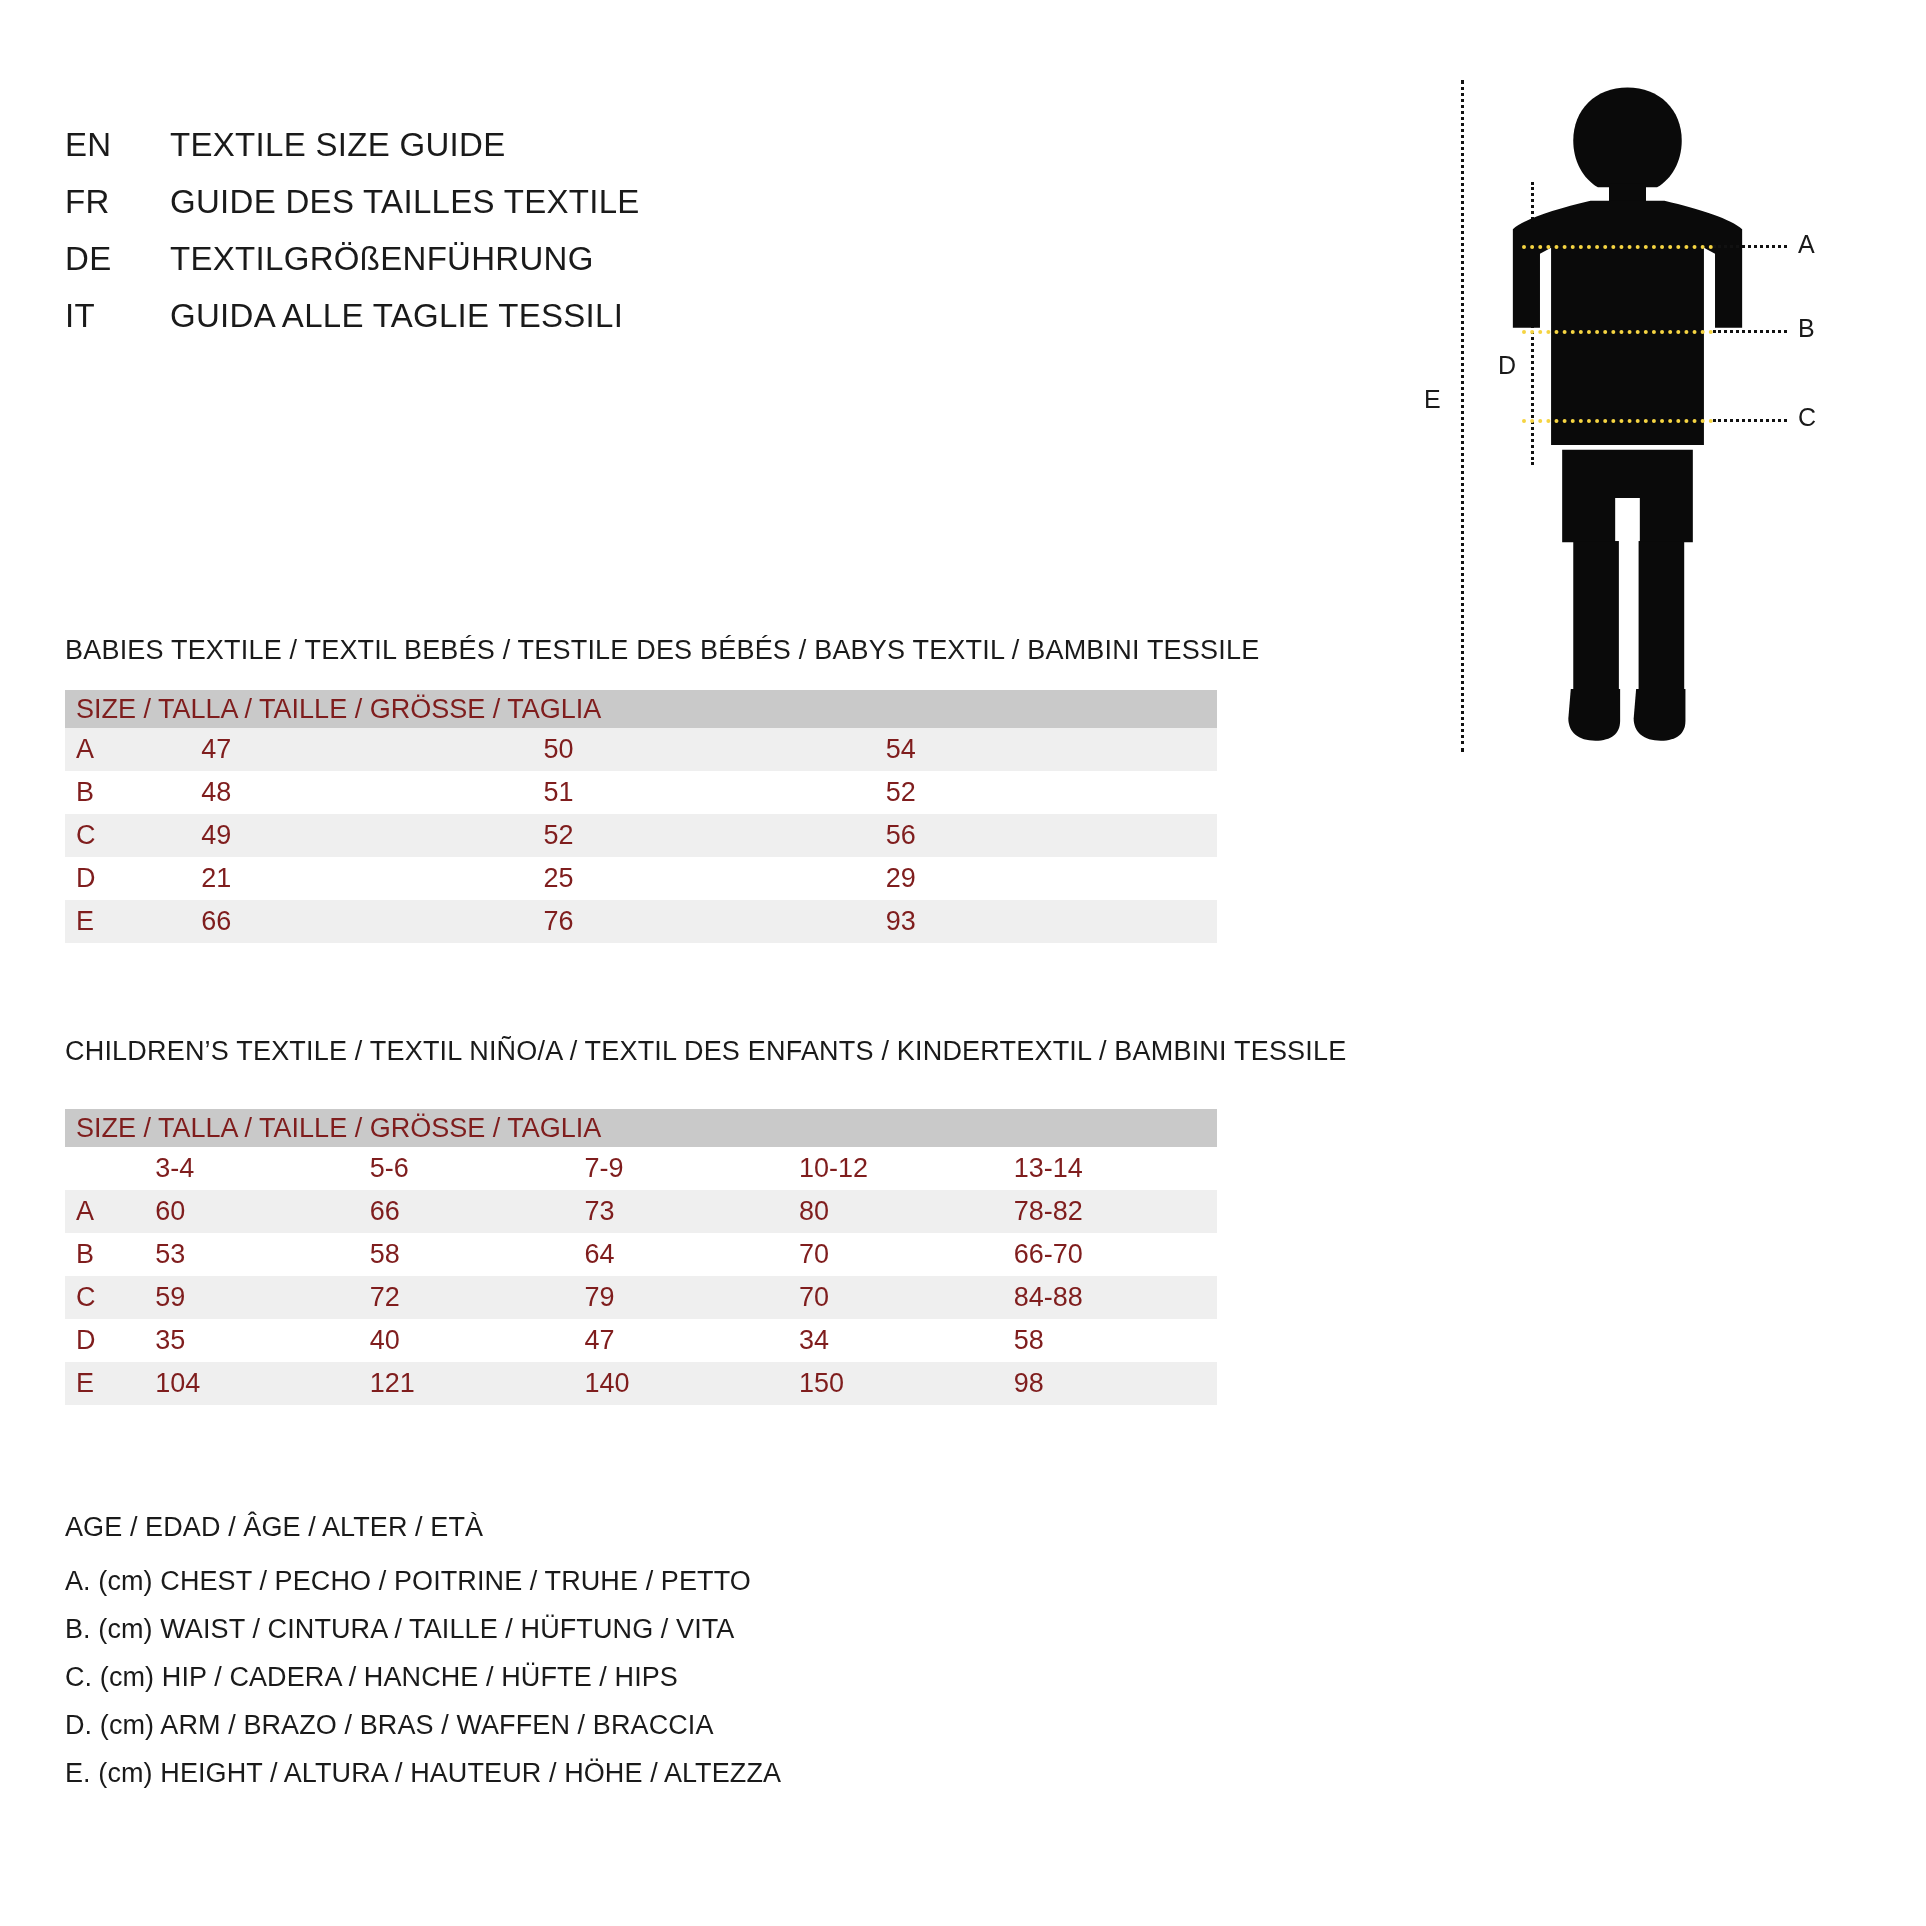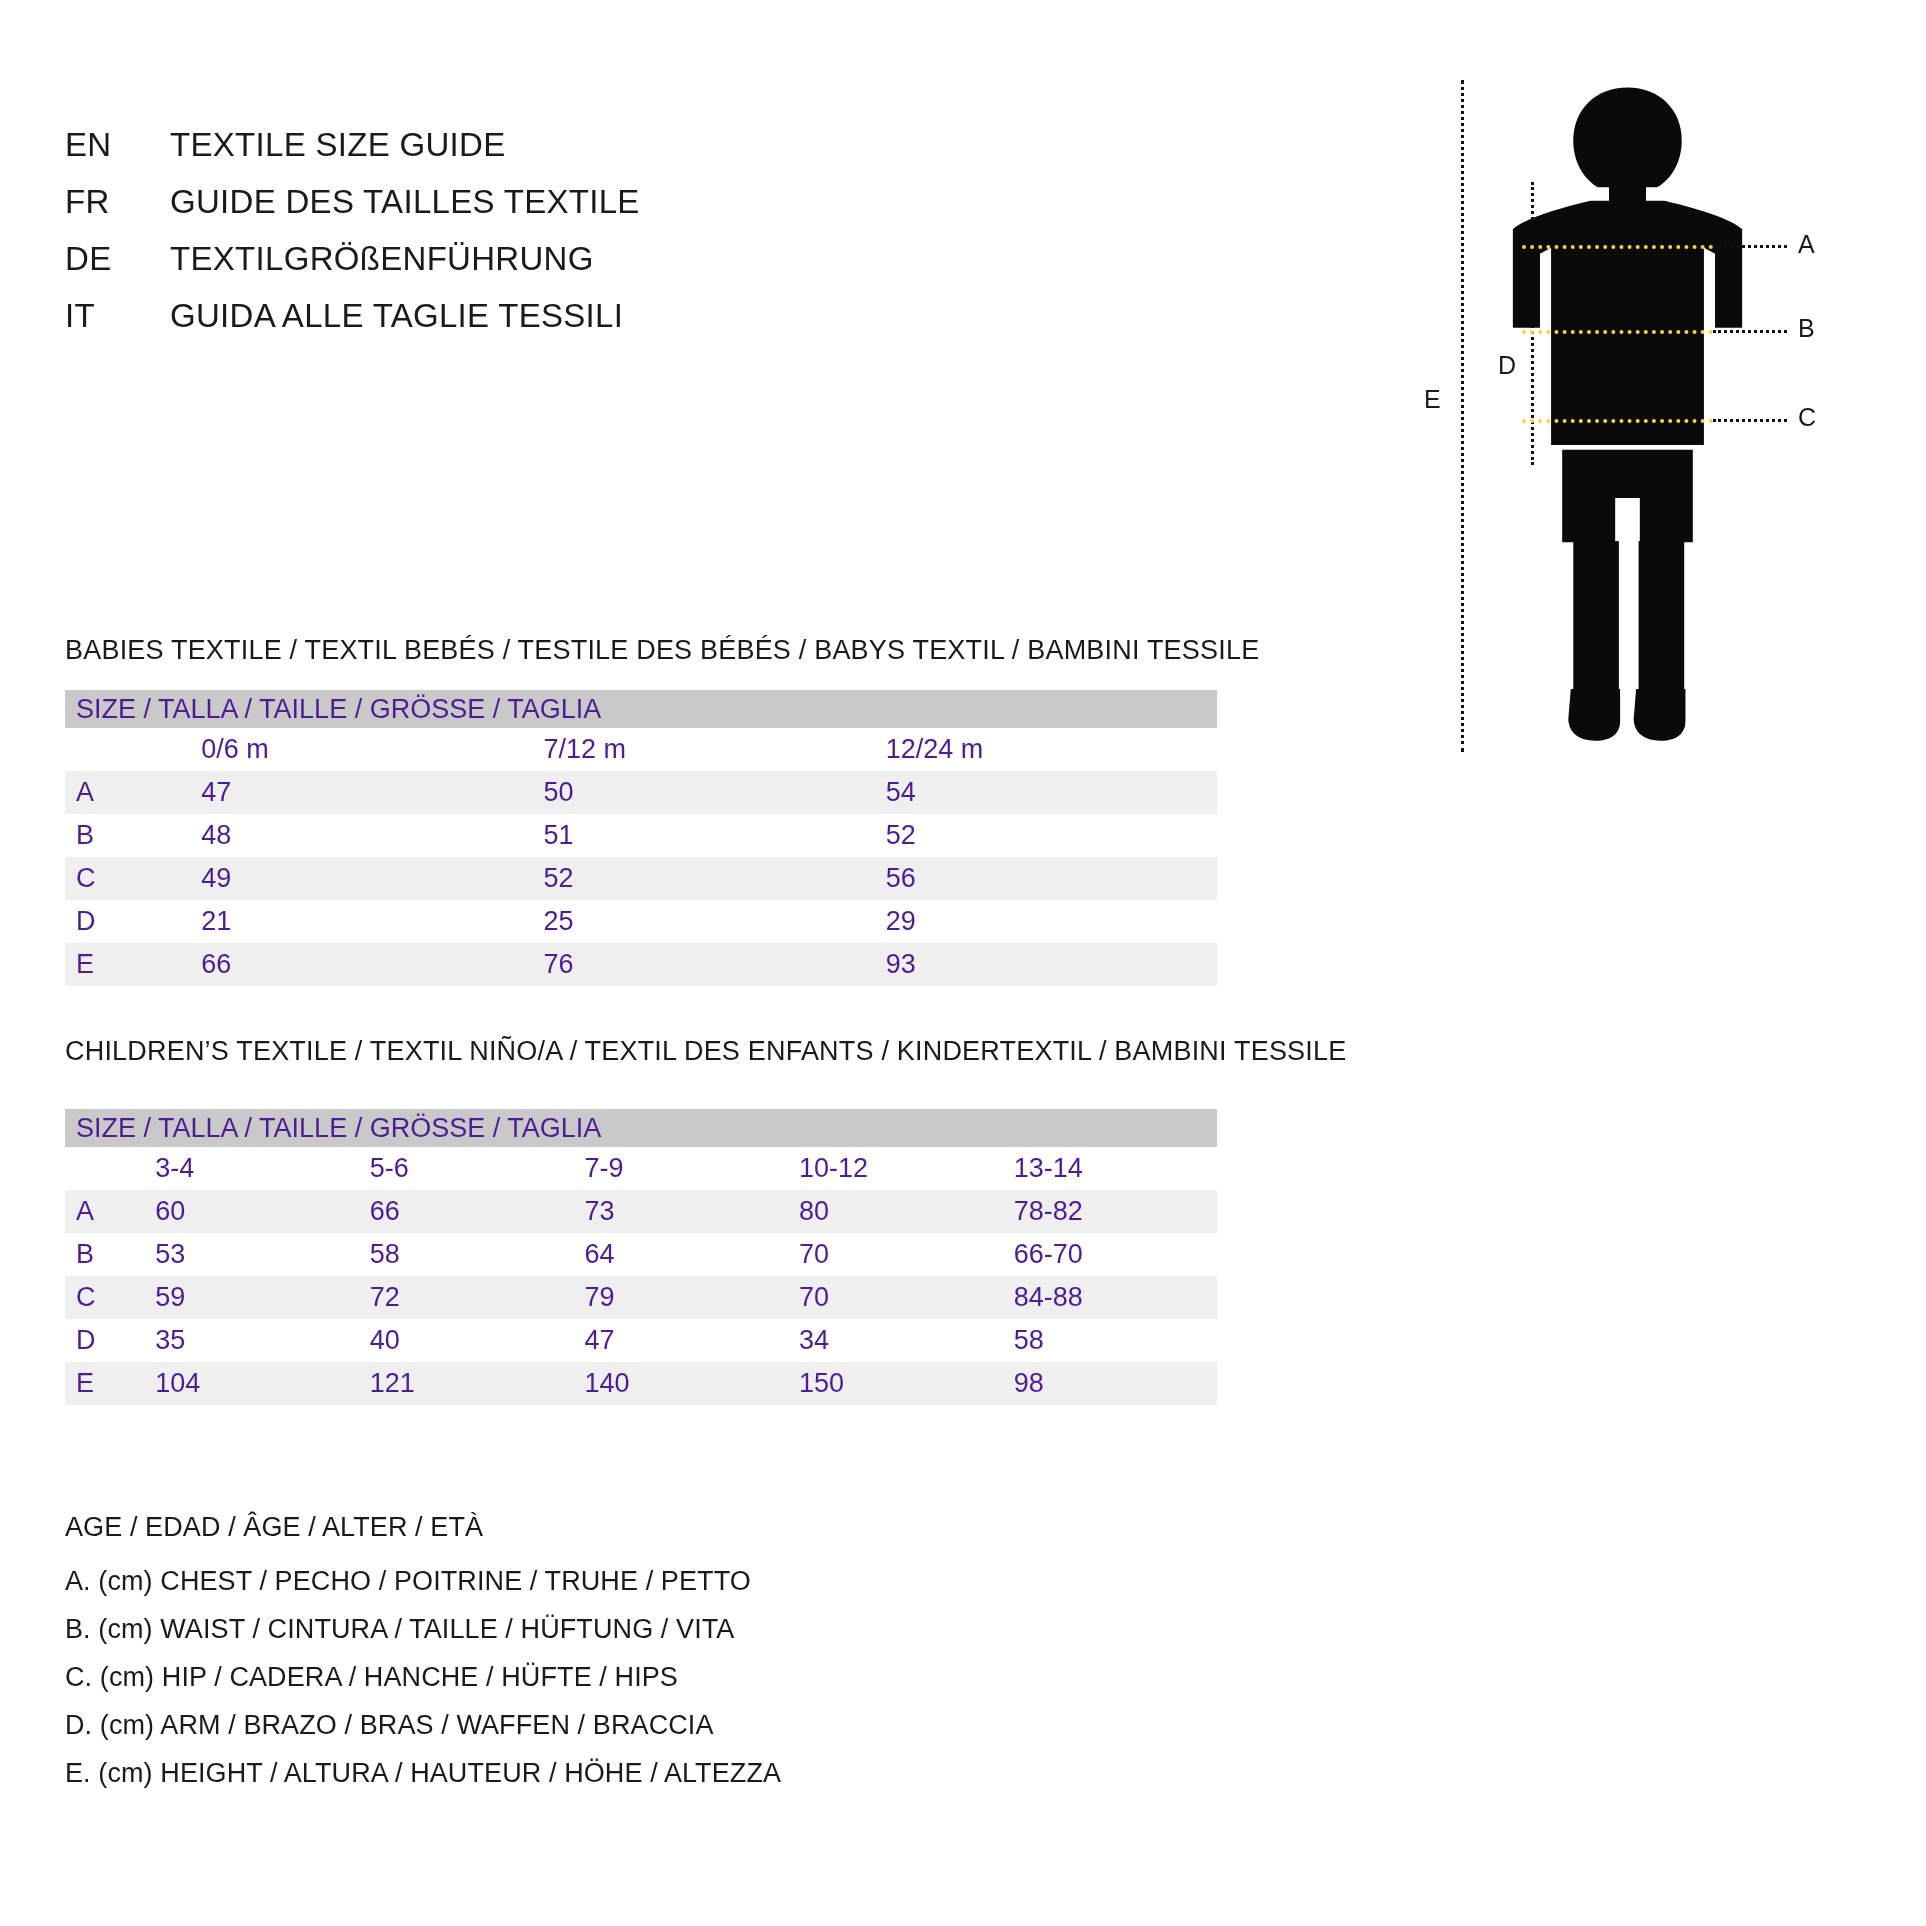--- a/index.html
+++ b/index.html
@@ -83,21 +83,21 @@
     letter-spacing: 0.2px;
     color: #1a1a1a;
     white-space: nowrap;
   }
 
   
   .size-table {
     position: absolute;
     border-collapse: collapse;
     font-size: 27px;
-    color: #4c1d95;
+    color: #7f1d1d;
   }
   .size-table td, .size-table th {
     padding: 0;
     font-weight: normal;
     text-align: left;
   }
   .hdr-band td {
     background: #c9c9c9;
     height: 38px;
     font-size: 27px;
@@ -200,26 +200,20 @@
   <span class="fig-label" style="left: 399px; top: 323px;">C</span>
 </div>
 
 <div class="section-title" style="left: 65px; top: 635px;">BABIES TEXTILE / TEXTIL BEBÉS / TESTILE DES BÉBÉS / BABYS TEXTIL / BAMBINI TESSILE</div>
 
 <table class="size-table" style="left: 65px; top: 690px; width: 1152px;">
   <tbody>
     <tr class="hdr-band">
       <td colspan="4">SIZE / TALLA / TAILLE / GRÖSSE / TAGLIA</td>
     </tr>
-    <tr class="sub-row">
-      <td class="col-label"></td>
-      <td class="col-val">0/6 m</td>
-      <td class="col-val">7/12 m</td>
-      <td class="col-val">12/24 m</td>
-    </tr>
     <tr class="data-row row-shade">
       <td class="col-label">A</td>
       <td class="col-val">47</td>
       <td class="col-val">50</td>
       <td class="col-val">54</td>
     </tr>
     <tr class="data-row row-plain">
       <td class="col-label">B</td>
       <td class="col-val">48</td>
       <td class="col-val">51</td>

